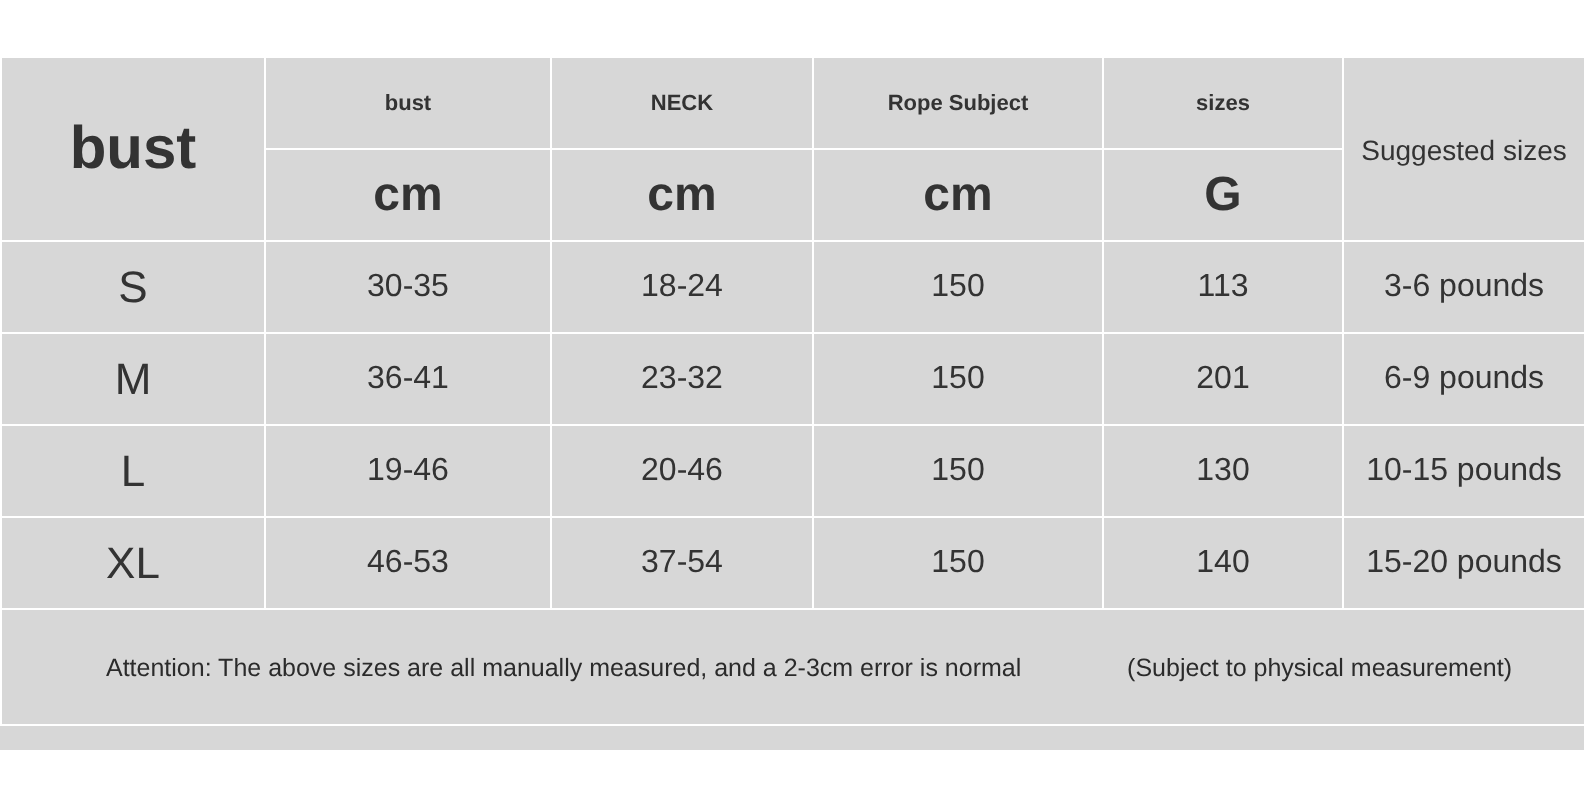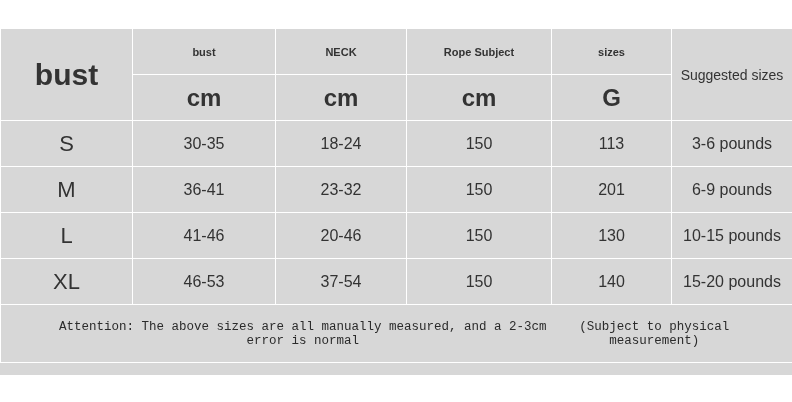--- a/index.html
+++ b/index.html
@@ -84,21 +84,20 @@
     color: #2b2b2b;
   }
   .v-sugg {
     font-size: 16px;
     color: #2b2b2b;
   }
   .footer-row td {
     height: 57px;
     border: 1px solid #ffffff;
     background: #d7d7d7;
-    font-family: Liberation Mono, monospace;
   }
   .footer-inner {
     display: flex;
     align-items: center;
     justify-content: space-between;
     padding: 0 18px;
     font-size: 12.5px;
     color: #2b2b2b;
   }
   .footer-note {
@@ -149,21 +148,21 @@
         <tr class="row-data">
           <td class="v-size">M</td>
           <td class="v-num">36-41</td>
           <td class="v-num">23-32</td>
           <td class="v-num">150</td>
           <td class="v-num">201</td>
           <td class="v-sugg">6-9 pounds</td>
         </tr>
         <tr class="row-data">
           <td class="v-size">L</td>
-          <td class="v-num">41-46</td>
+          <td class="v-num">19-46</td>
           <td class="v-num">20-46</td>
           <td class="v-num">150</td>
           <td class="v-num">130</td>
           <td class="v-sugg">10-15 pounds</td>
         </tr>
         <tr class="row-data">
           <td class="v-size">XL</td>
           <td class="v-num">46-53</td>
           <td class="v-num">37-54</td>
           <td class="v-num">150</td>

